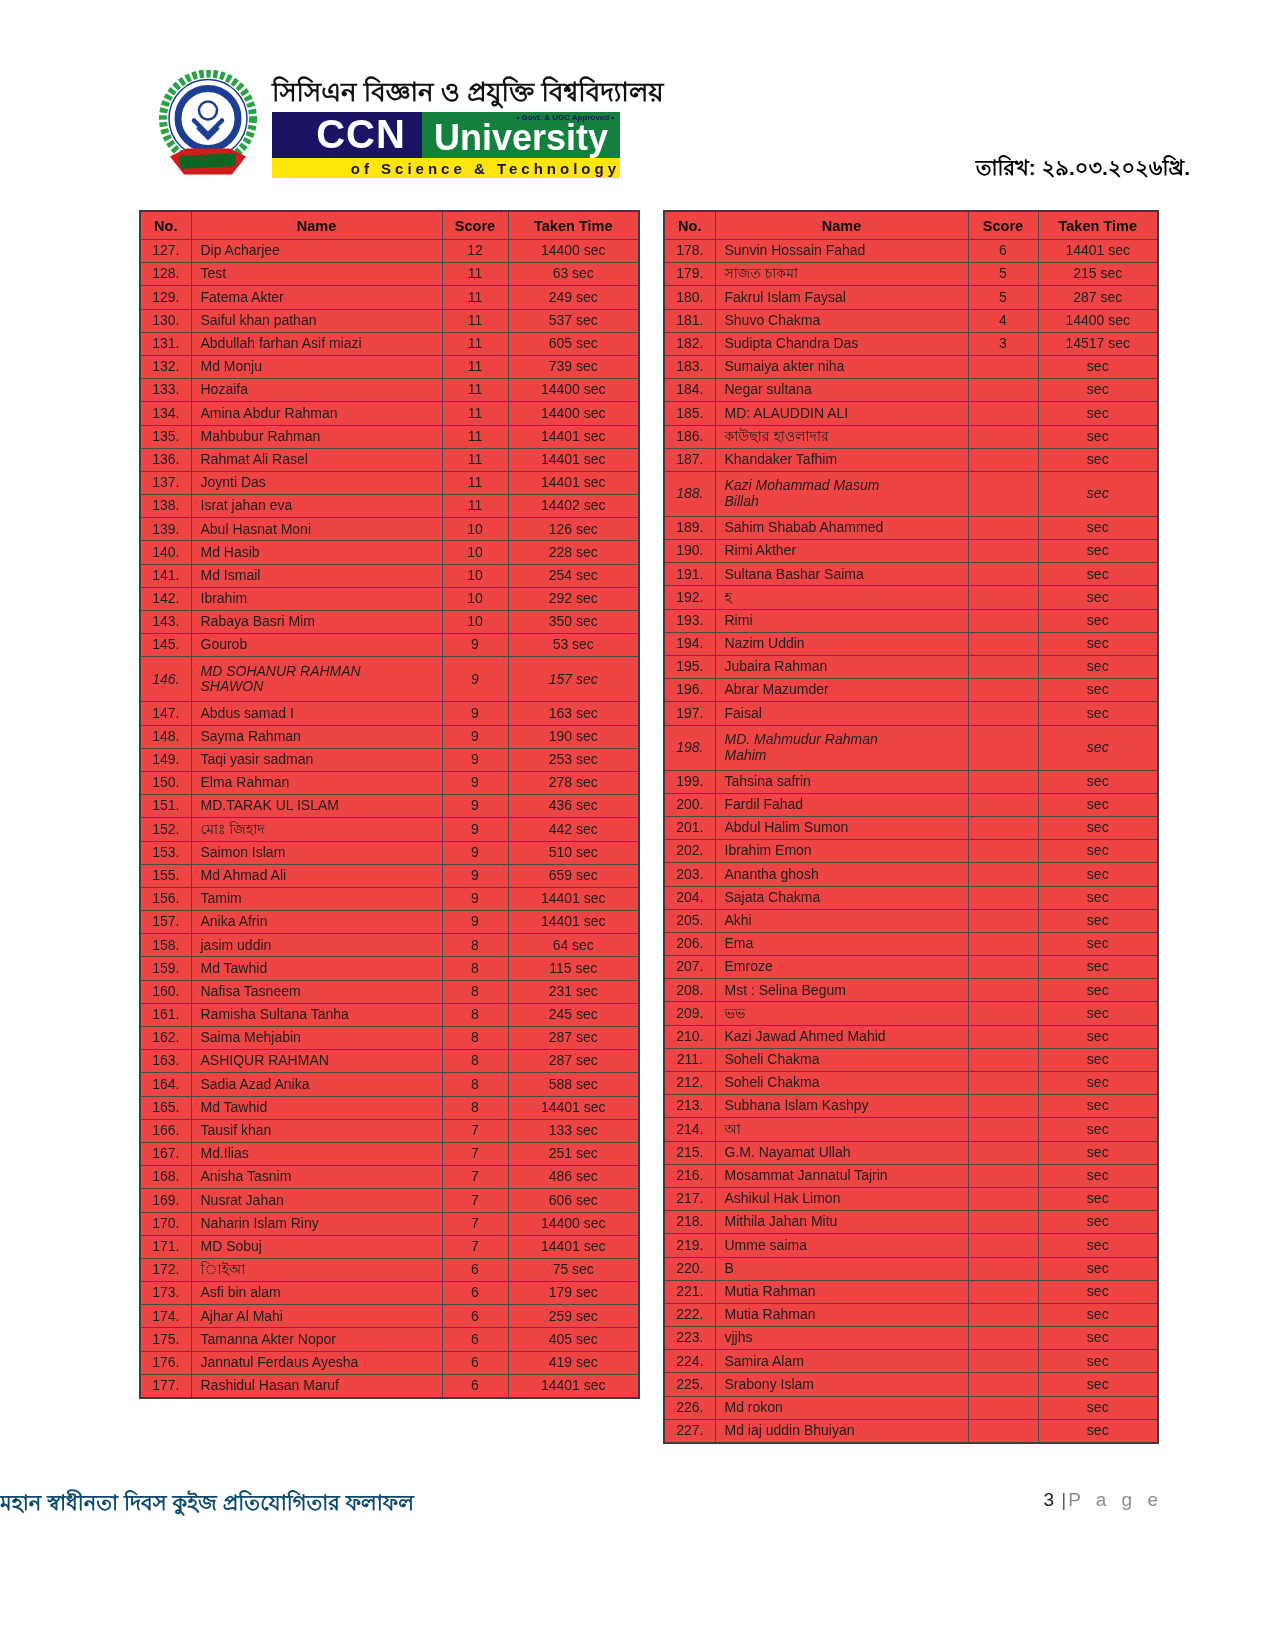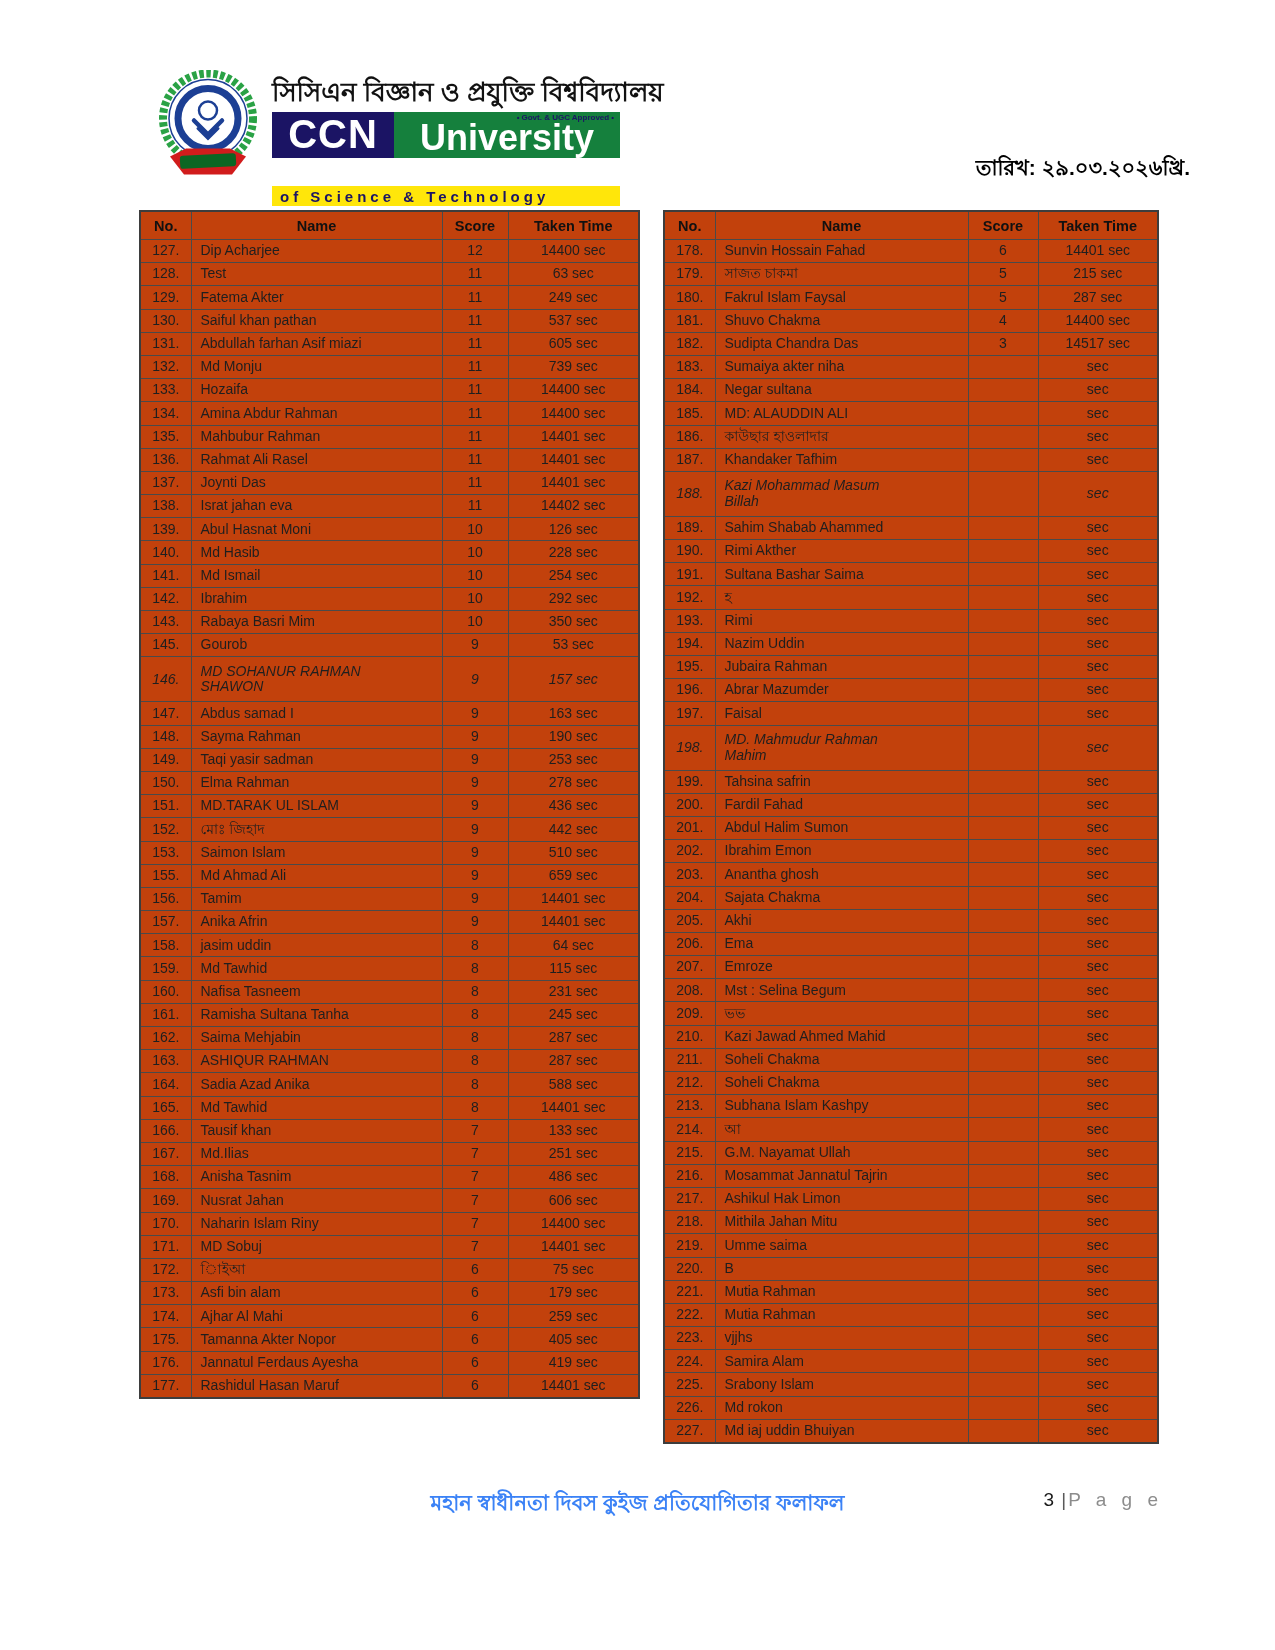--- a/index.html
+++ b/index.html
@@ -8,46 +8,46 @@
     font-family:"Liberation Sans", sans-serif;color:#1a1a1a;overflow:hidden;
   }
   
   .hdr{position:absolute;left:0;top:0;width:1275px;height:200px;}
   .emblem{position:absolute;left:158px;top:70px;width:100px;height:116px;}
   .logo-right{position:absolute;left:272px;top:78px;width:360px;}
   .bn-title{font-size:26px;font-weight:bold;color:#111;line-height:1.1;white-space:nowrap;}
   .banner{margin-top:5px;width:348px;}
   .banner-top{display:flex;height:46px;}
   .ccn-box{background:#1b1464;color:#fff;font-weight:bold;font-size:40px;
-    display:flex;align-items:center;justify-content:center;width:122px;letter-spacing:1px;}
+    display:flex;align-items:center;justify-content:center;width:122px;letter-spacing:1px;padding-left:28px;}
   .univ-box{background:#15803d;color:#fff;font-weight:bold;font-size:36px;flex:1;
     position:relative;display:flex;align-items:flex-end;justify-content:center;line-height:1.0;padding-bottom:2px;}
   .approved{position:absolute;top:2px;right:4px;font-size:8px;font-weight:bold;color:#1b1464;letter-spacing:0;white-space:nowrap;}
   .approved::before,.approved::after{content:"•";color:#1b1464;margin:0 2px;}
   .banner-bottom{background:#ffe60a;color:#1b1464;font-weight:bold;font-size:15px;
-    letter-spacing:4px;text-align:left;padding:2px 0 1px 8px;white-space:nowrap;margin-top:28px;}
+    letter-spacing:4px;text-align:right;padding:2px 0 1px 0;white-space:nowrap;}
   .date-line{position:absolute;top:152px;right:85px;font-size:21px;font-weight:bold;color:#000;}
   
   table.results{position:absolute;top:210px;border-collapse:collapse;table-layout:fixed;
-    font-size:14px;color:#1f1f1f;background:#c2410c;}
+    font-size:14px;color:#1f1f1f;background:#ef4444;}
   #left-table{left:139px;width:499px;}
   #right-table{left:663px;width:494px;}
   table.results th,table.results td{border:1.5px solid #4a4a4a;overflow:hidden;}
   table.results{border:2px solid #3d3d3d;}
   table.results thead th{font-weight:bold;font-size:14.5px;height:27px;text-align:center;padding:0;color:#111;}
   table.results tbody tr{height:23.2px;}
   table.results tbody tr.tall{height:45px;font-style:italic;}
   td{padding:0 2px;vertical-align:middle;line-height:1.12;}
   .c-no{text-align:center;}
   .c-name{text-align:left;padding-left:9px;white-space:pre-line;}
   .c-score{text-align:center;}
   .c-time{text-align:center;}
   
-  .footer-title{position:absolute;top:1487px;left:0;right:0;text-align:center;
-    font-size:21px;font-weight:bold;color:#3b82f6;}
+  .footer-title{position:absolute;top:1487px;left:0;right:0;text-align:left;
+    font-size:21px;font-weight:bold;color:#0c4a6e;}
   .page-ind{position:absolute;top:1489px;right:112px;font-size:19px;color:#1a1a1a;letter-spacing:1px;}
   .page-ind .pw{color:#8c8c8c;letter-spacing:5px;margin-left:1px;}
   .page-ind .sep{color:#595959;margin-left:6px;}
 </style>
 </head>
 <body>
 
 <div class="hdr">
   <svg class="emblem" viewBox="0 0 100 115" aria-hidden="true">
     <circle cx="50" cy="48" r="45" fill="none" stroke="#2aa245" stroke-width="8" stroke-dasharray="4.5 2.5"></circle>

